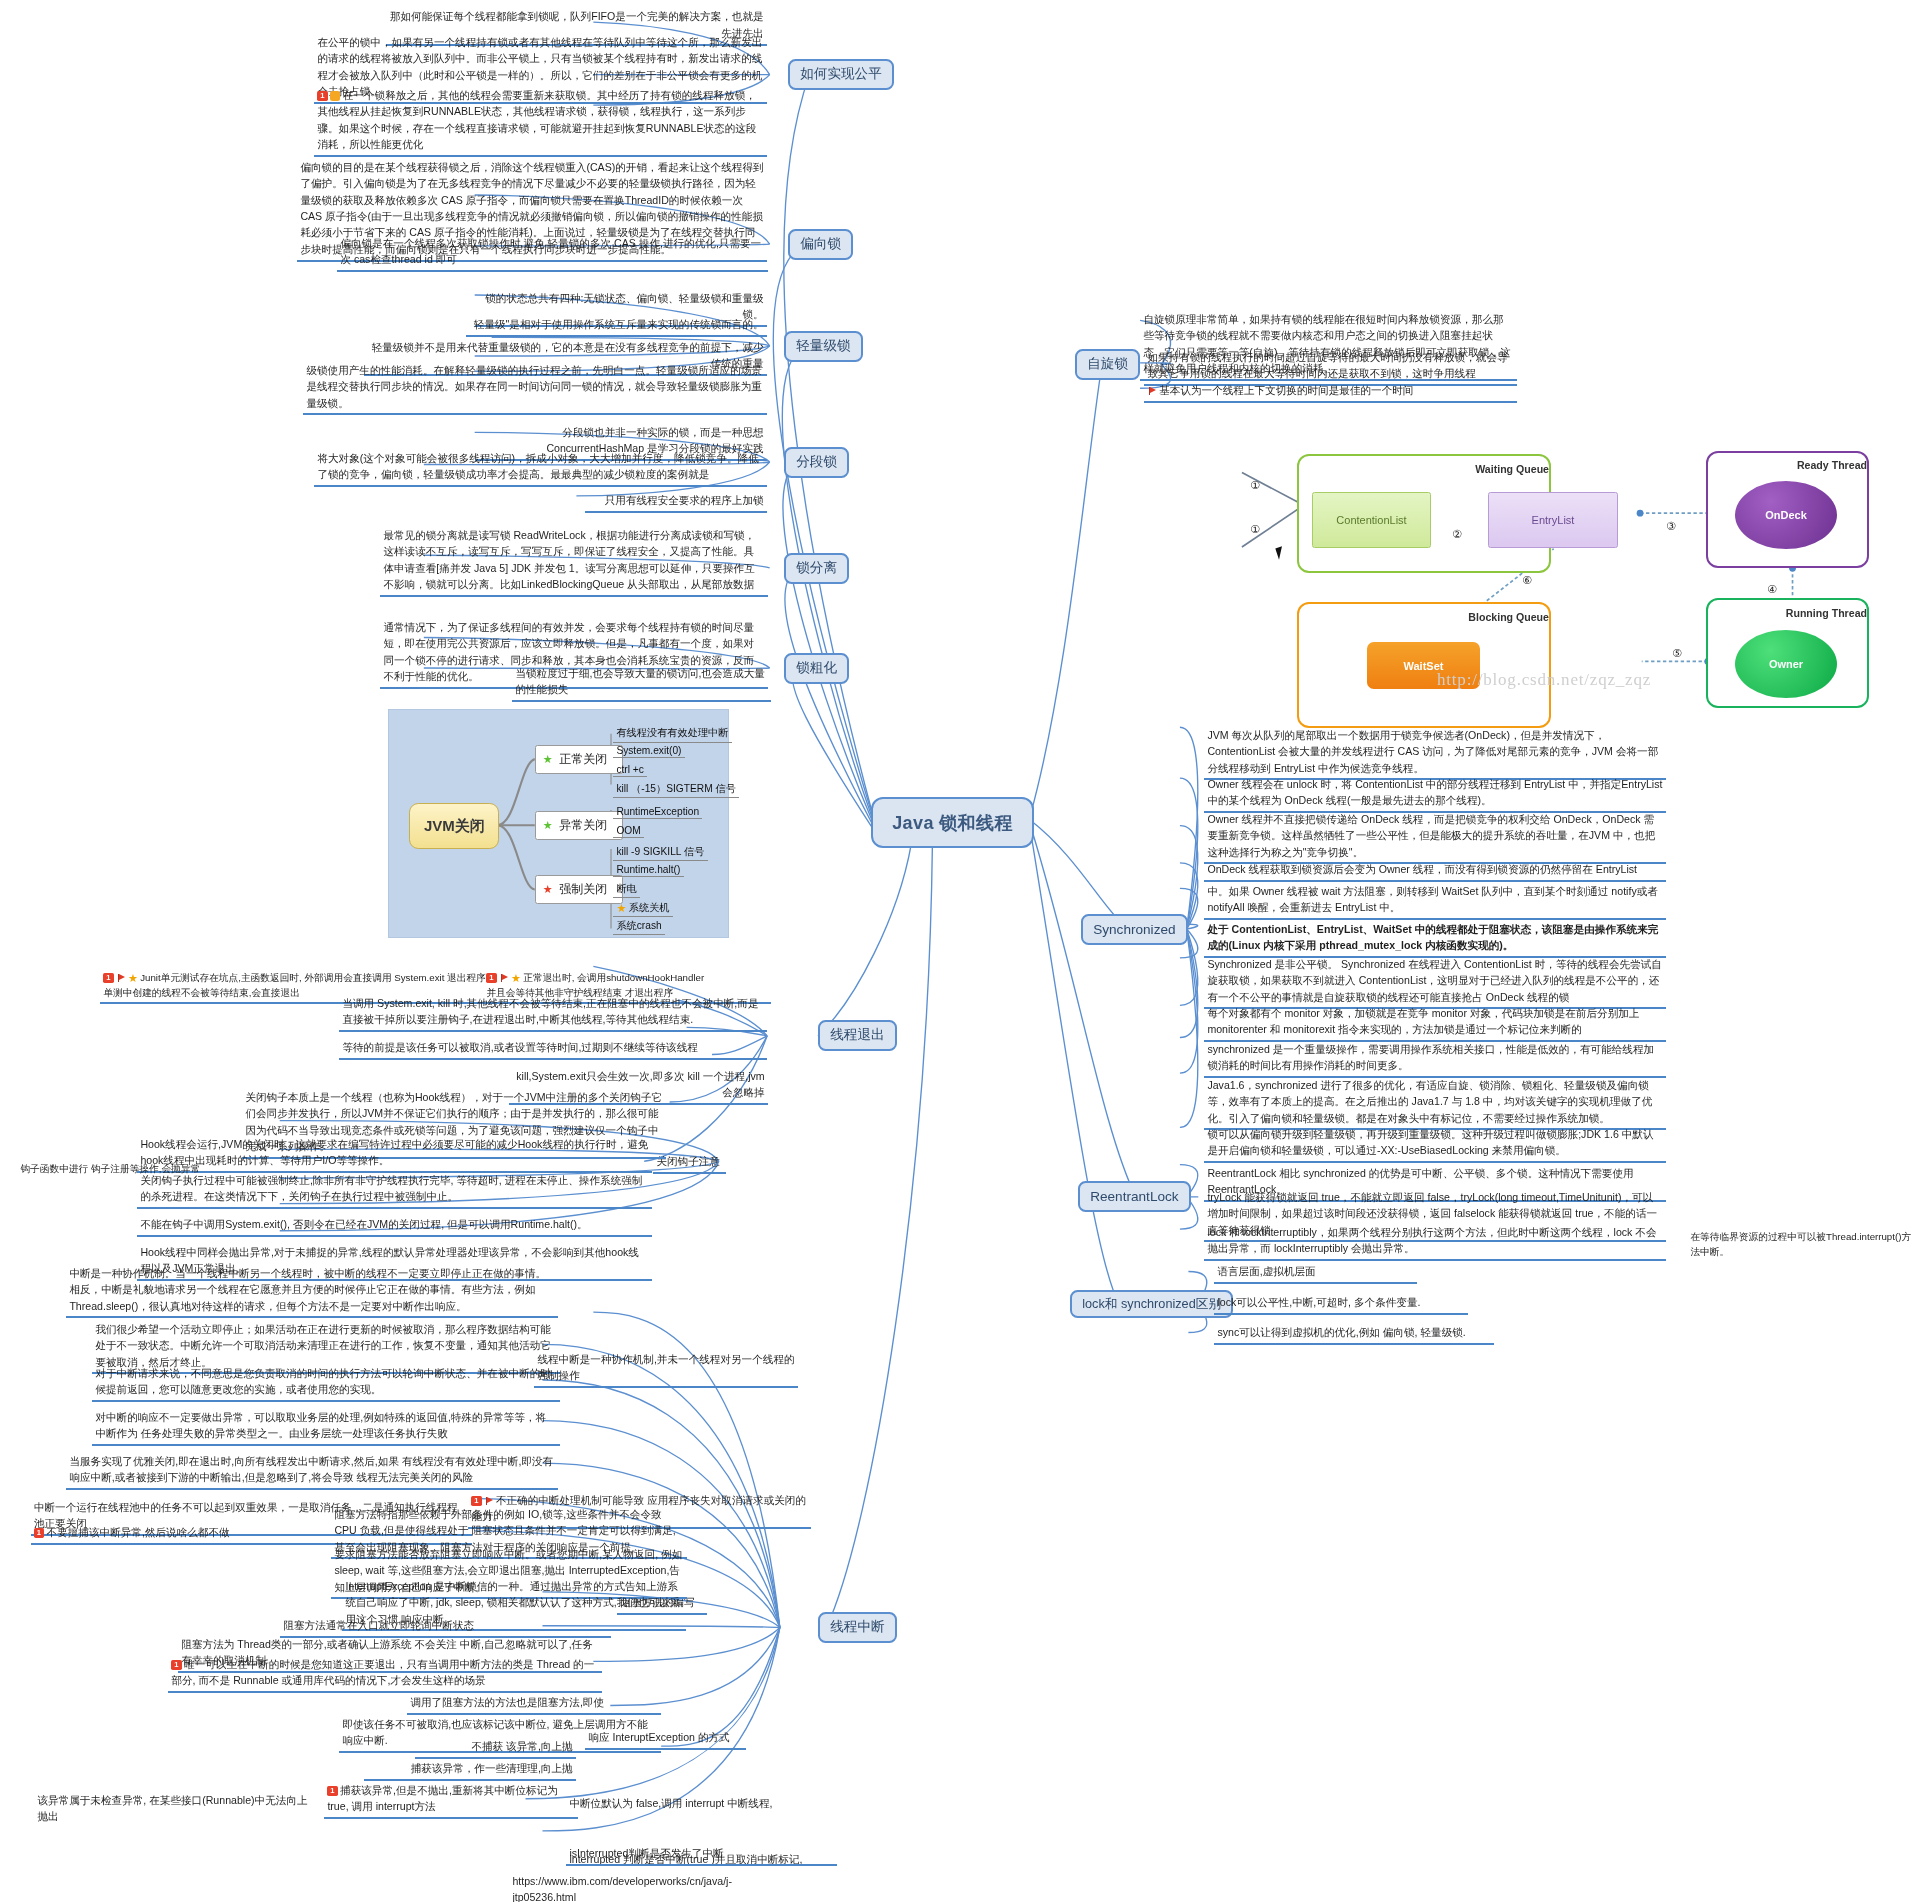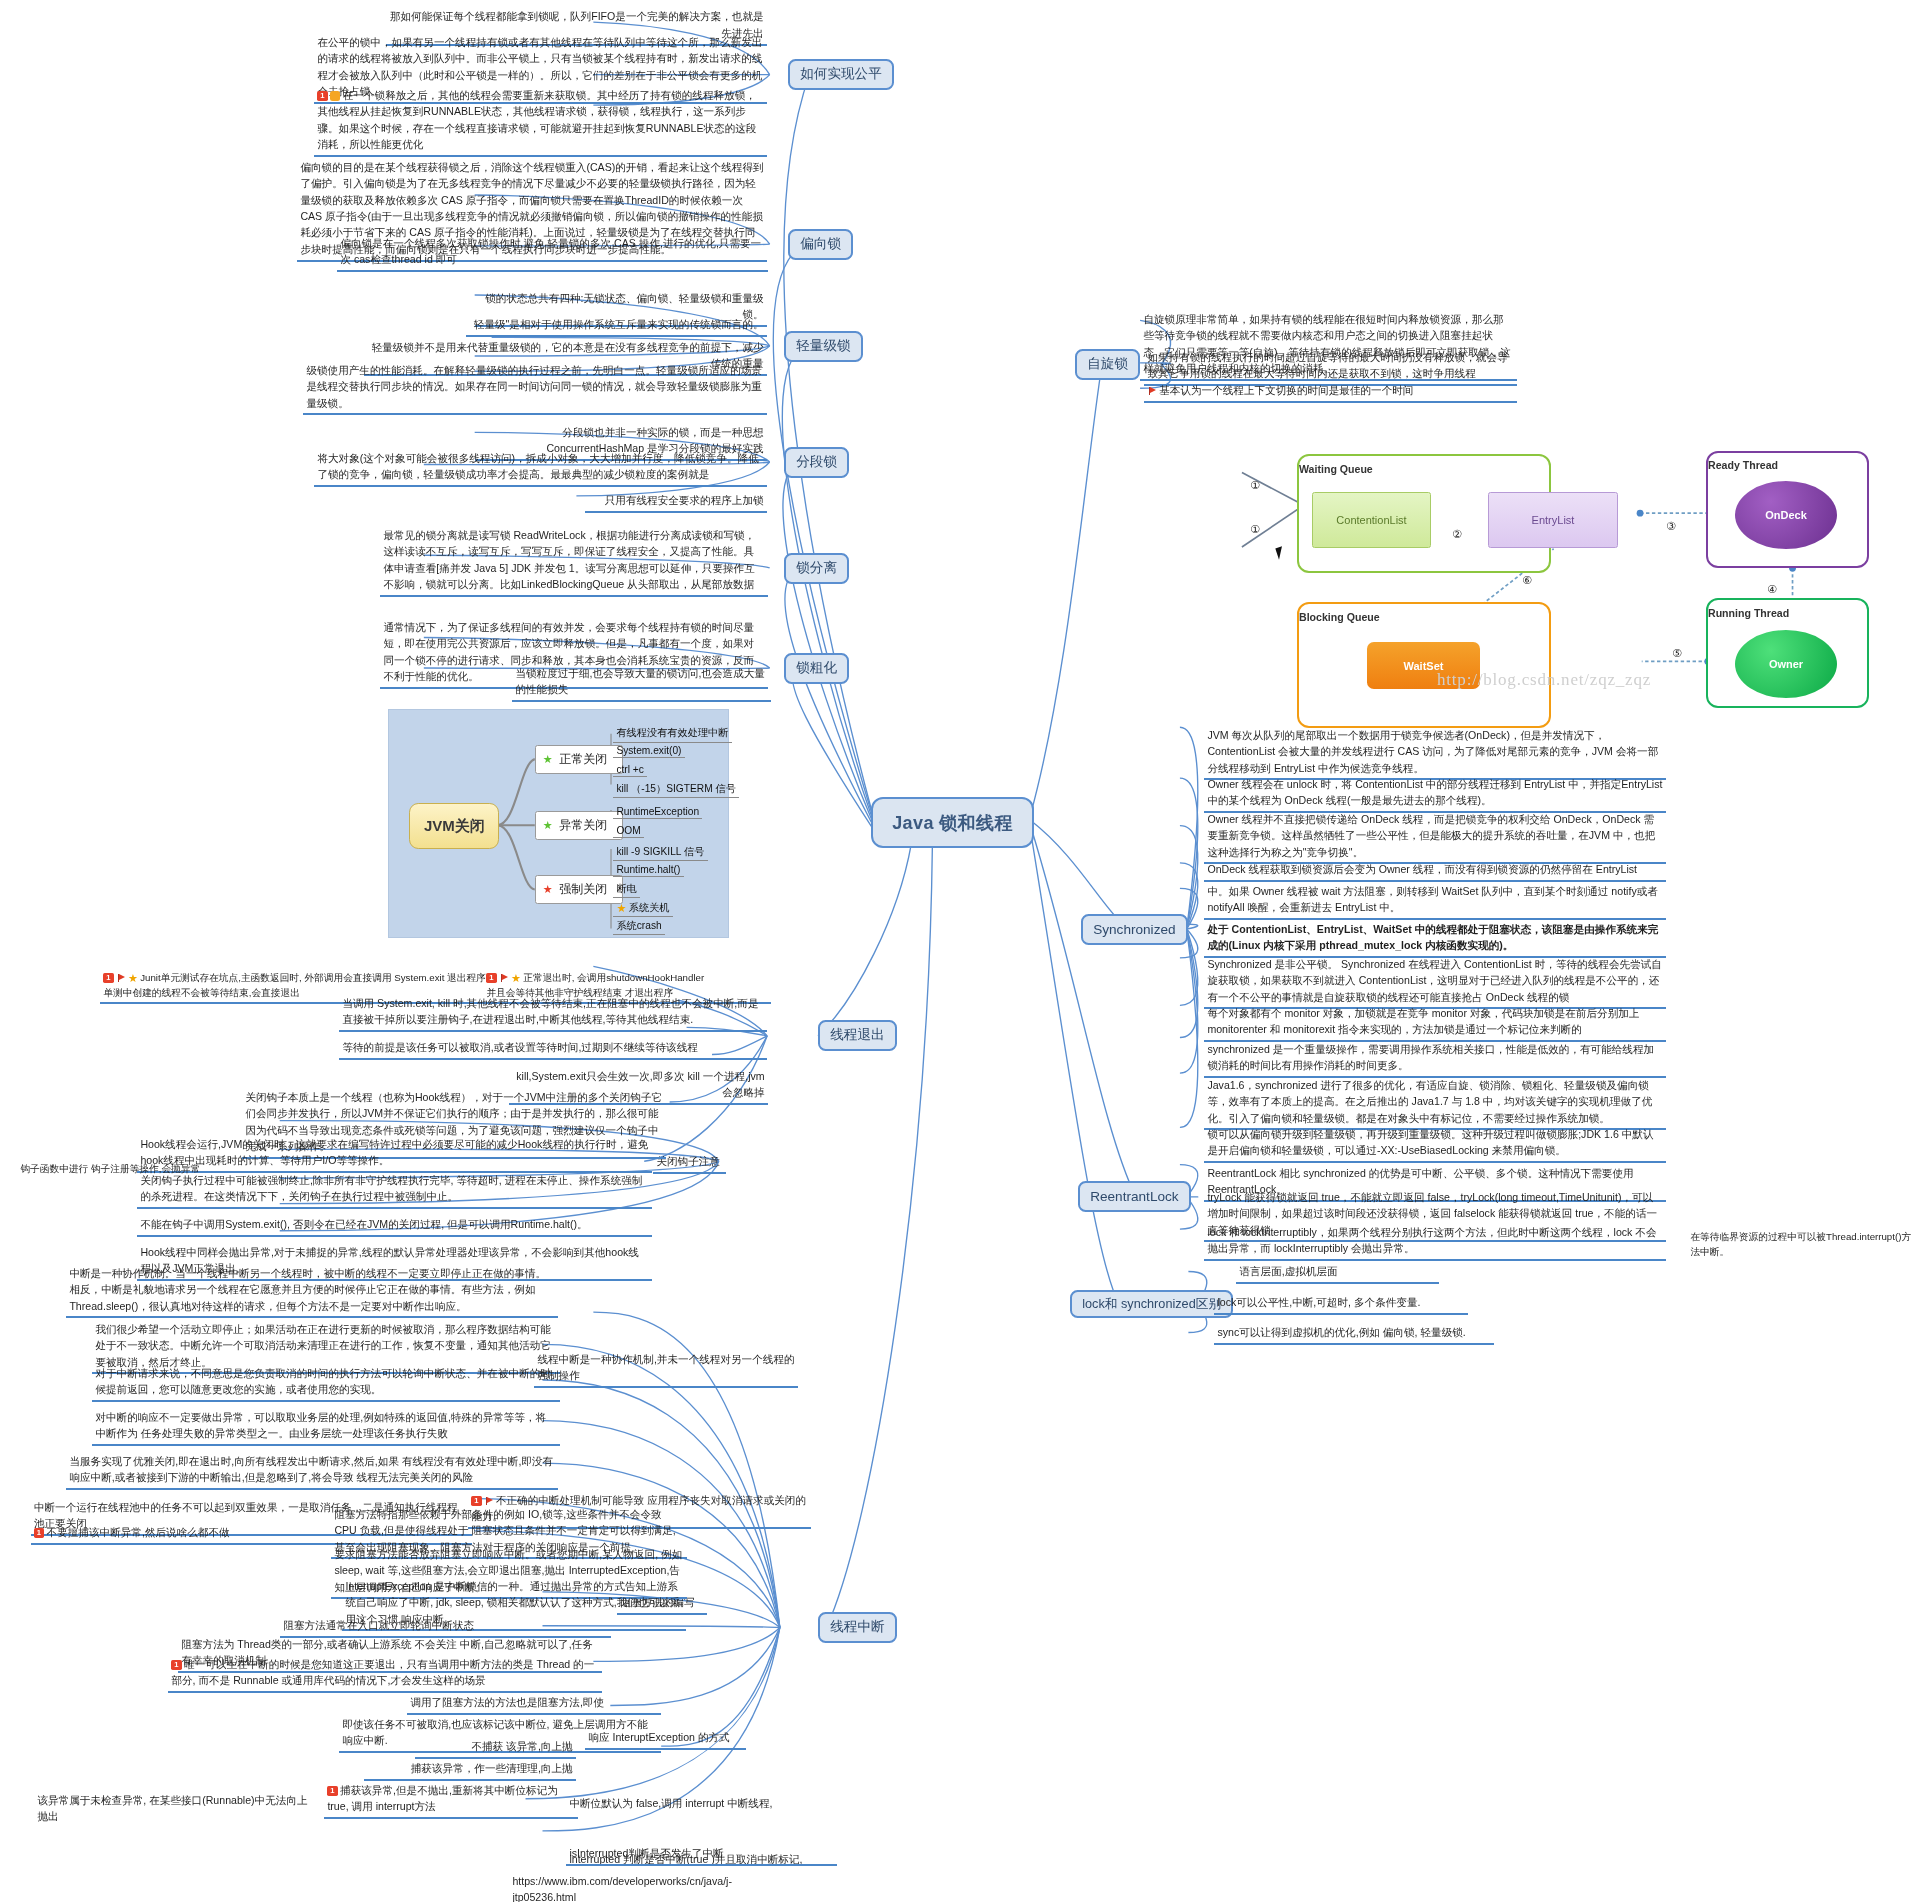--- a/index.html
+++ b/index.html
@@ -72,21 +72,21 @@
     position:absolute;font-size:10.2px;color:#111;white-space:nowrap;
     border-bottom:1.2px solid #8a8a8a;padding:0.8px 3.4px 1.7px 3.4px;
   }
 
   
   .qpic{
     position:absolute;left:1208px;top:420px;width:682px;height:288px;
     background:#ffffff;
   }
   .q-box{position:absolute;border-radius:12px;box-sizing:border-box;background:#fff;}
-  .q-title{position:absolute;width:100%;text-align:left;font-size:10.6px;color:#333;top:6.8px;font-weight:bold;}
+  .q-title{position:absolute;width:100%;text-align:right;font-size:10.6px;color:#333;top:6.8px;font-weight:bold;}
   .q-inner{position:absolute;border-radius:2.5px;box-sizing:border-box;
            display:flex;align-items:center;justify-content:center;font-size:11px;}
   .q-ellipse{position:absolute;border-radius:50%;display:flex;align-items:center;
              justify-content:center;font-size:11px;color:#fff;font-weight:bold;}
   .q-num{position:absolute;font-size:11px;color:#222;font-style:italic;}
   .wm{position:absolute;left:229px;top:250px;font-size:17px;color:#cfcfcf;
       font-family:"Liberation Serif",serif;letter-spacing:0.8px;}
   .cursor{position:absolute;left:69px;top:127px;width:0;height:0;}
   .cursor:before{content:"";position:absolute;width:0;height:0;
     border-left:7.6px solid #111;border-bottom:12.7px solid transparent;
@@ -308,21 +308,21 @@
 
   <div class="topic" style="left:1204px;top:1163px;width:462px;">
     <span>ReentrantLock 相比 synchronized 的优势是可中断、公平锁、多个锁。这种情况下需要使用 ReentrantLock。</span></div>
   <div class="topic" style="left:1204px;top:1187px;width:462px;">
     <span>tryLock 能获得锁就返回 true，不能就立即返回 false，tryLock(long timeout,TimeUnitunit)，可以增加时间限制，如果超过该时间段还没获得锁，返回 falselock 能获得锁就返回 true，不能的话一直等待获得锁</span></div>
   <div class="topic" style="left:1204px;top:1222px;width:462px;">
     <span>lock 和 lockInterruptibly，如果两个线程分别执行这两个方法，但此时中断这两个线程，lock 不会抛出异常，而 lockInterruptibly 会抛出异常。</span></div>
   <div class="topic nb small" style="left:1687px;top:1227px;width:237px;">
     <span>在等待临界资源的过程中可以被Thread.interrupt()方法中断。</span></div>
 
-  <div class="topic" style="left:1214px;top:1261px;width:203px;margin-left:22px;">
+  <div class="topic" style="left:1214px;top:1261px;width:203px;">
     <span>语言层面,虚拟机层面</span></div>
   <div class="topic" style="left:1214px;top:1292px;width:254px;">
     <span>lock可以公平性,中断,可超时, 多个条件变量.</span></div>
   <div class="topic" style="left:1214px;top:1322px;width:280px;">
     <span>sync可以让得到虚拟机的优化,例如 偏向锁, 轻量级锁.</span></div>
 
   <div class="topic small" style="left:100px;top:953px;width:547px;white-space:pre-line;">
     <span class="mk mk-prio">1</span><span class="mk mk-flag"></span><span class="mk mk-star">★</span><span>Junit单元测试存在坑点,主函数返回时, 外部调用会直接调用 System.exit 退出程序
 单测中创建的线程不会被等待结束,会直接退出</span></div>
   <div class="topic small" style="left:483px;top:953px;width:288px;white-space:pre-line;">

